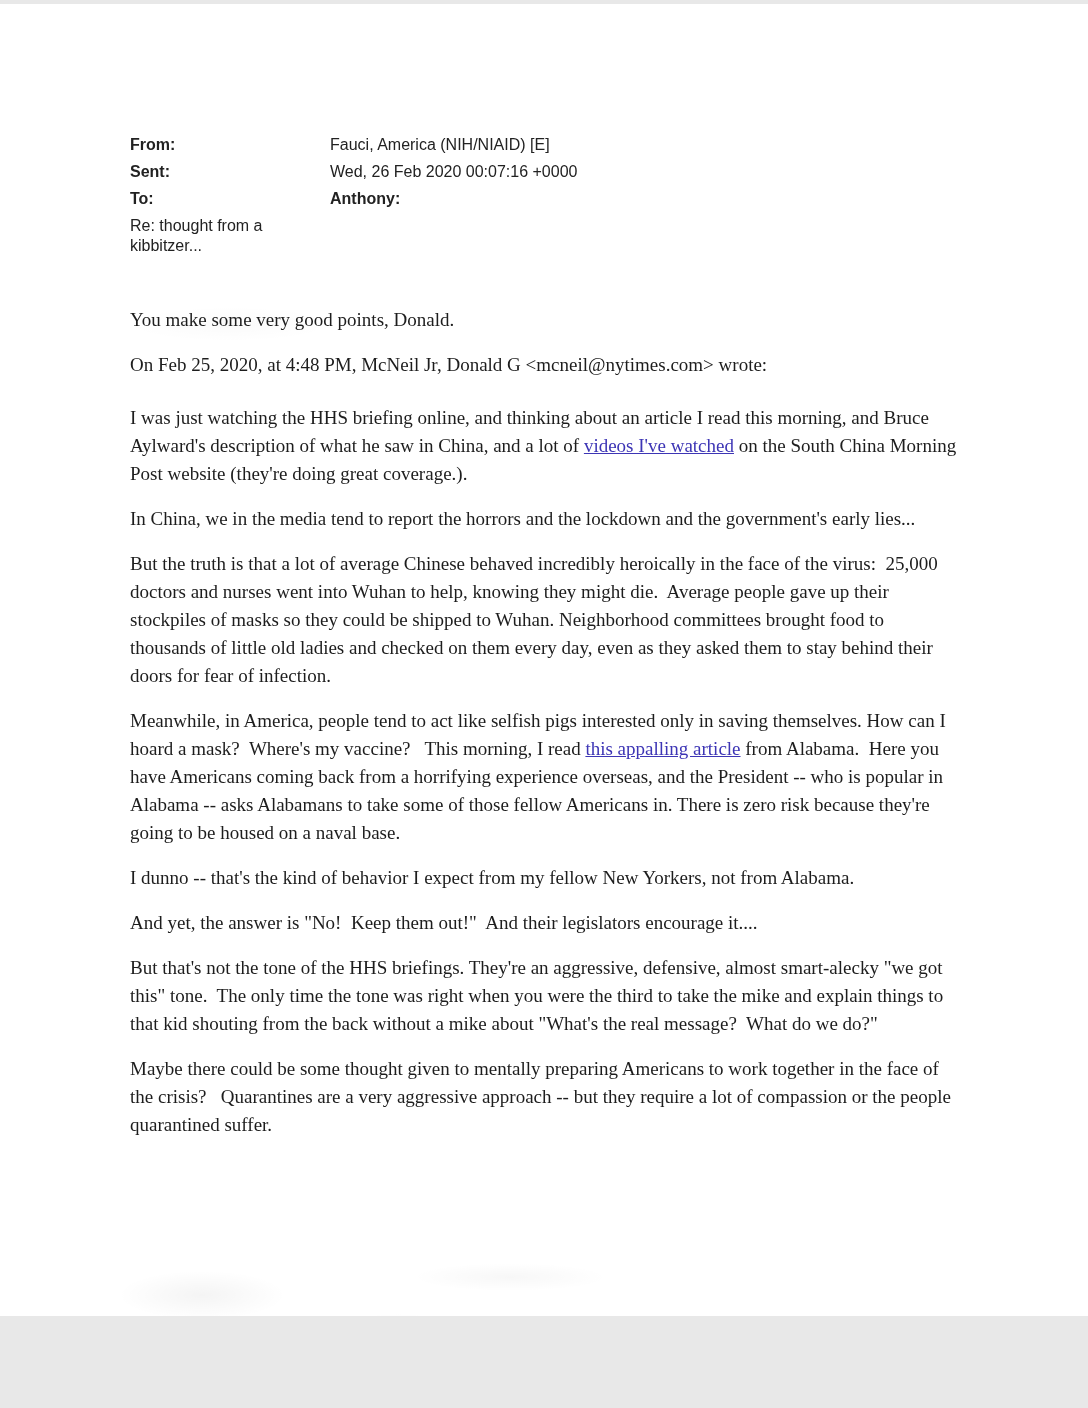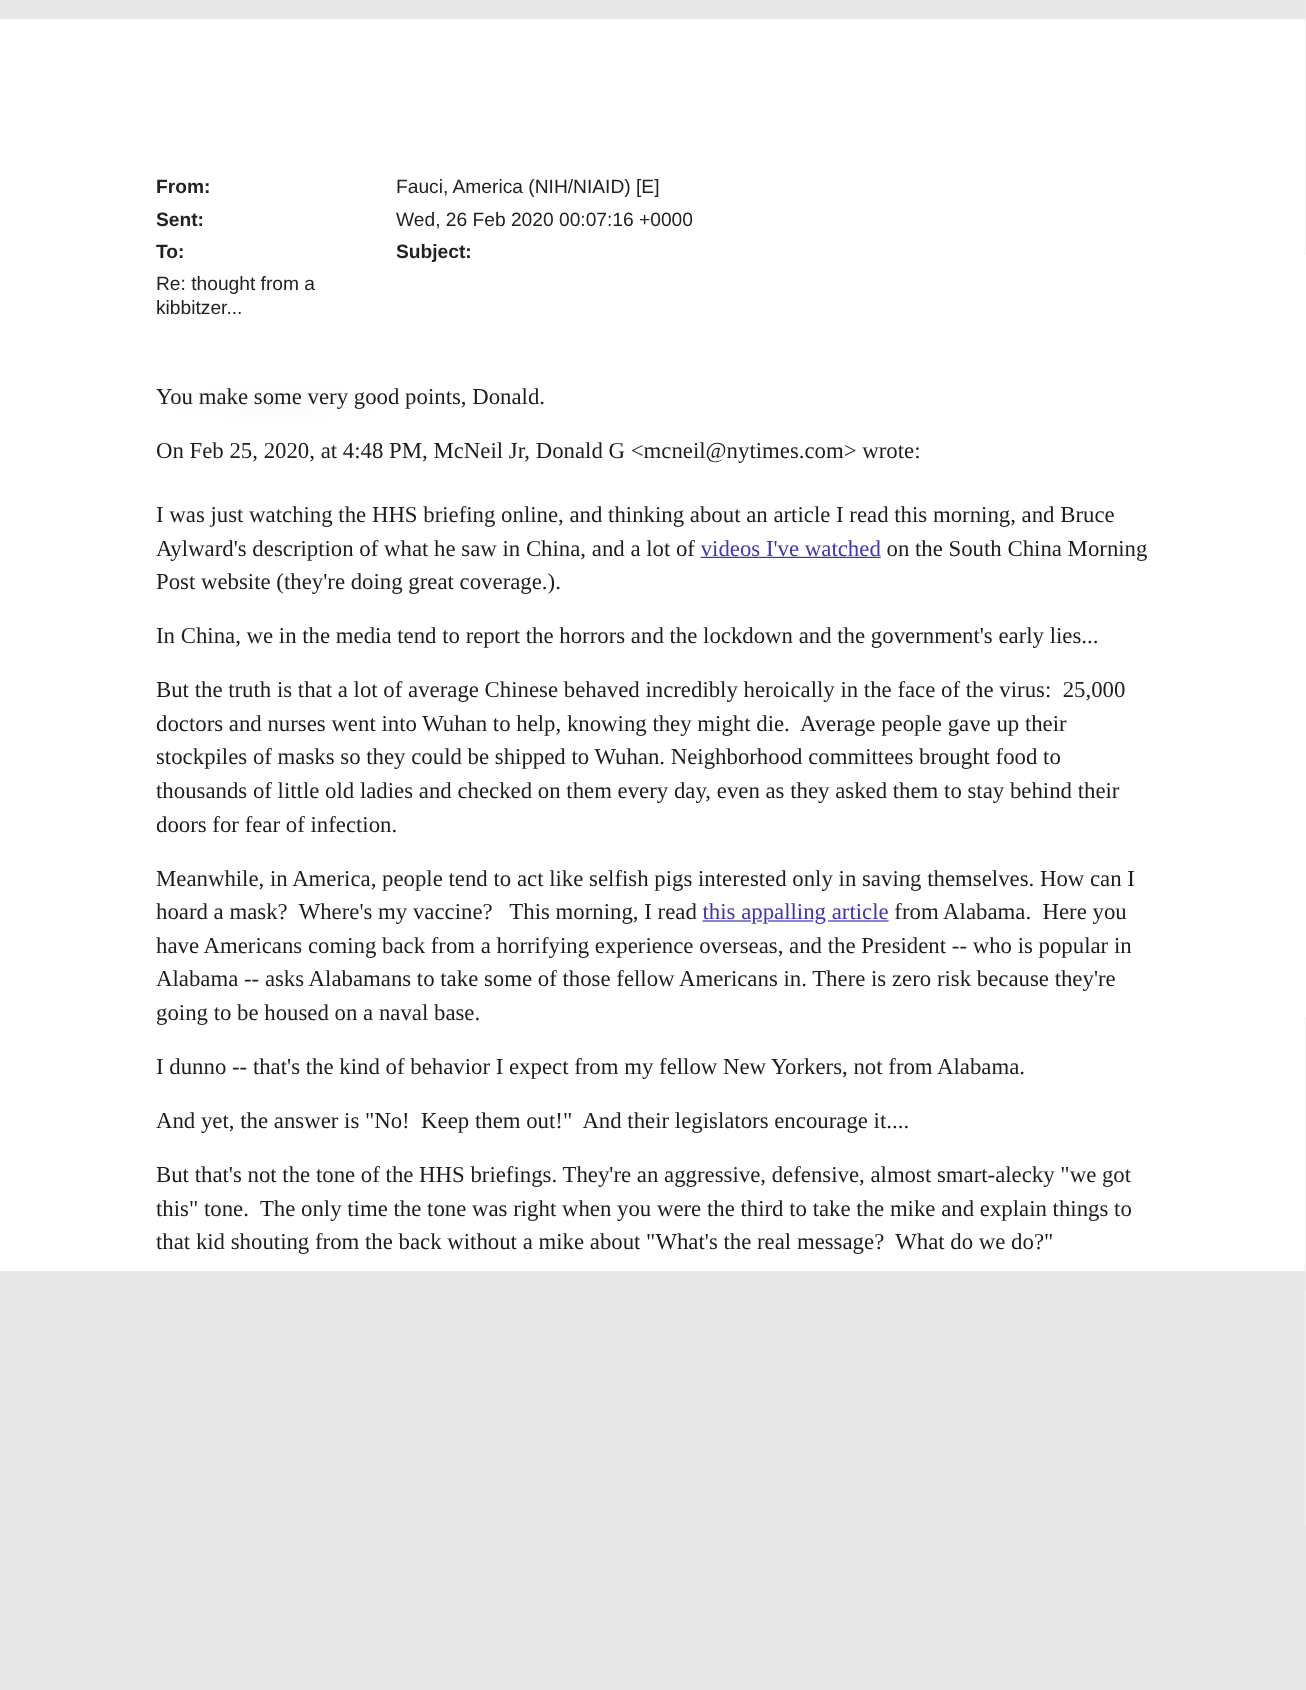--- a/index.html
+++ b/index.html
@@ -3,22 +3,22 @@
 <meta charset="utf-8">
 <style>
   html, body {
     margin: 0;
     padding: 0;
     background: #e8e8e8;
   }
   .page {
     position: relative;
     width: 1088px;
-    height: 1043px;
-    margin: 16px auto;
+    height: 1312px;
+    margin: 4px auto;
     background: #ffffff;
     overflow: hidden;
     color: #1d1d1d;
   }
   
   .page::before {
     content: "";
     position: absolute;
     left: 90px; top: 1255px;
     width: 560px; height: 120px;
@@ -79,30 +79,31 @@
 
 <div class="page">
   <div class="content">
 
     <div class="email-header">
       <div class="label">From:</div>
       <div class="value">Fauci, America (NIH/NIAID) [E]</div>
       <div class="label">Sent:</div>
       <div class="value">Wed, 26 Feb 2020 00:07:16 +0000</div>
       <div class="label">To:</div>
-      <div class="label">Subject:</div>
+      <div class="label">Anthony:</div>
       <div class="value">Re: thought from a kibbitzer...</div>
     </div>
 
     <div class="email-body">
         <p><span>You make some very good points, Donald.</span></p>
         <p><span>On Feb 25, 2020, at 4:48 PM, McNeil Jr, Donald G &lt;mcneil@nytimes.com&gt; wrote:</span></p>
         <p class="space-before"><span>I was just watching the HHS briefing online, and thinking about an article I read this morning, and Bruce Aylward's description of what he saw in China, and a lot of </span><a class="link" href="#">videos I've watched</a><span> on the South China Morning Post website (they're doing great coverage.).</span></p>
         <p><span>In China, we in the media tend to report the horrors and the lockdown and the government's early lies...</span></p>
         <p><span>But the truth is that a lot of average Chinese behaved incredibly heroically in the face of the virus:  25,000 doctors and nurses went into Wuhan to help, knowing they might die.  Average people gave up their stockpiles of masks so they could be shipped to Wuhan. Neighborhood committees brought food to thousands of little old ladies and checked on them every day, even as they asked them to stay behind their doors for fear of infection.</span></p>
         <p><span>Meanwhile, in America, people tend to act like selfish pigs interested only in saving themselves. How can I hoard a mask?  Where's my vaccine?   This morning, I read </span><a class="link" href="#">this appalling article</a><span> from Alabama.  Here you have Americans coming back from a horrifying experience overseas, and the President -- who is popular in Alabama -- asks Alabamans to take some of those fellow Americans in. There is zero risk because they're going to be housed on a naval base.</span></p>
         <p><span>I dunno -- that's the kind of behavior I expect from my fellow New Yorkers, not from Alabama.</span></p>
         <p><span>And yet, the answer is "No!  Keep them out!"  And their legislators encourage it....</span></p>
         <p><span>But that's not the tone of the HHS briefings. They're an aggressive, defensive, almost smart-alecky "we got this" tone.  The only time the tone was right when you were the third to take the mike and explain things to that kid shouting from the back without a mike about "What's the real message?  What do we do?"</span></p>
+        <p><span>Maybe there could be some thought given to mentally preparing Americans to work together in the face of the crisis?   Quarantines are a very aggressive approach -- but they require a lot of compassion or the people quarantined suffer.</span></p>
       </div>
 
   </div>
 </div>
 
 </body></html>

